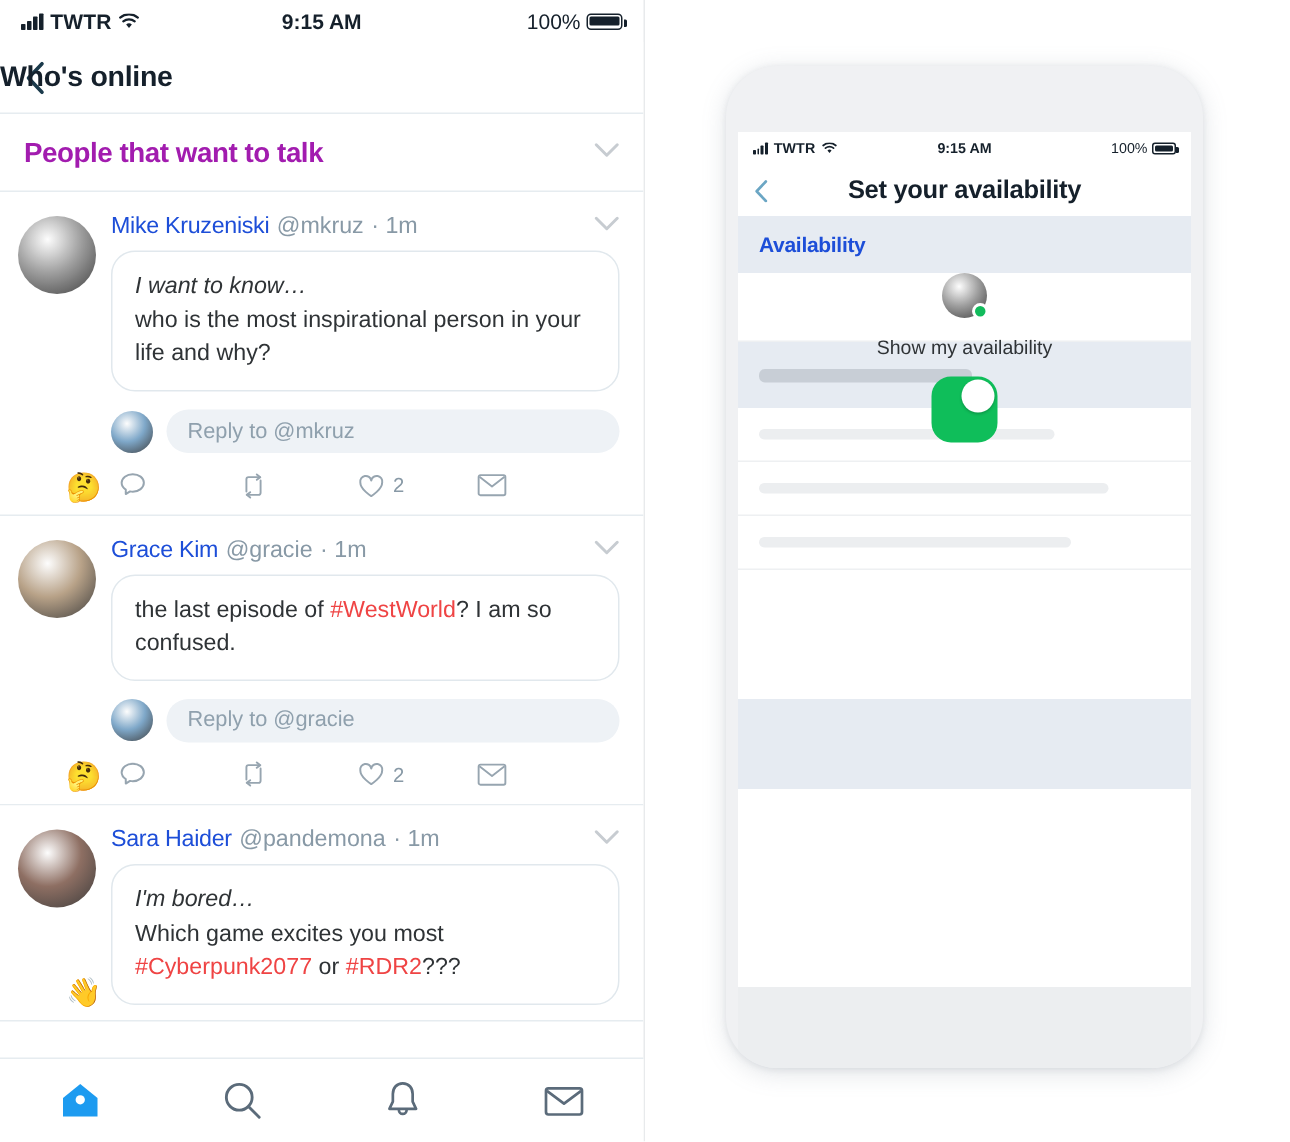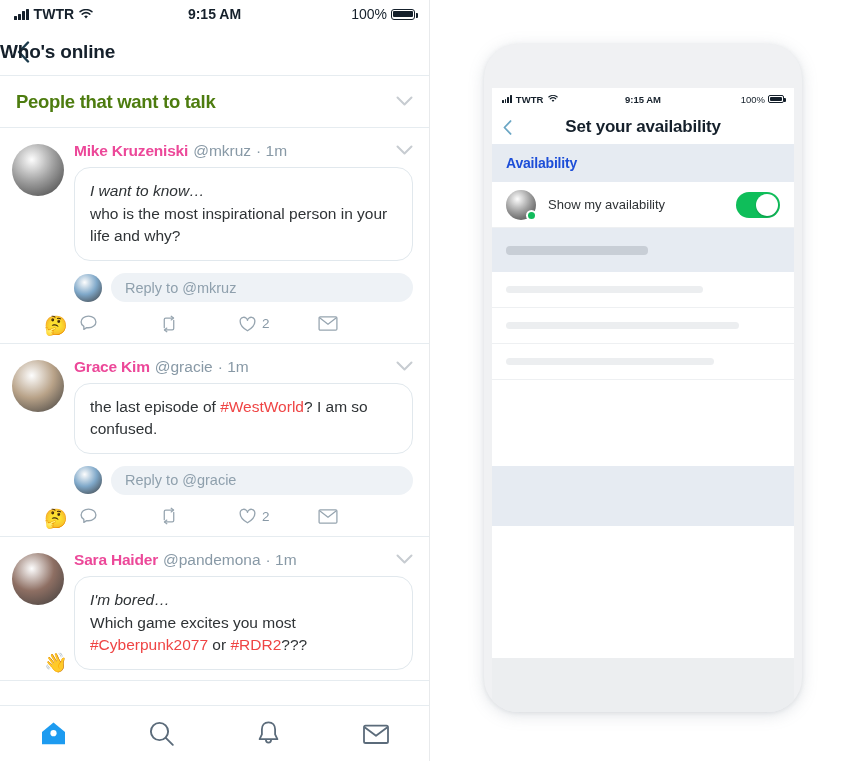--- a/index.html
+++ b/index.html
@@ -50,38 +50,38 @@
     position: absolute; left: 0; right: 0; text-align: left;
     font-size: 19px; font-weight: 700; color: #15202b; letter-spacing: -.2px;
     pointer-events: none;
   }
 
   
   .section-head {
     height: 52px; display: flex; align-items: center;
     padding: 0 16px; border-bottom: 1px solid #e6ecf0; background: #fff;
   }
-  .section-head h2 { font-size: 18.5px; font-weight: 700; color: #4d7c0f; letter-spacing: -.3px; }
+  .section-head h2 { font-size: 18.5px; font-weight: 700; color: #a21caf; letter-spacing: -.3px; }
   .section-head .chev { margin-left: auto; }
 
   
   .tweet { display: flex; padding: 14px 16px 10px 12px; border-bottom: 1px solid #e6ecf0; background: #fff; }
   .tw-avatar-wrap { position: relative; width: 52px; flex: 0 0 52px; padding-top: 2px; }
   .tw-avatar {
     width: 52px; height: 52px; border-radius: 50%;
     background-size: cover; background-position: center;
     overflow: hidden; position: relative;
   }
   .tw-emoji {
     position: absolute; right: -4px; bottom: -2px;
     font-size: 19px; line-height: 1;
   }
   .tw-body { flex: 1; min-width: 0; padding-left: 10px; }
   .tw-head { display: flex; align-items: baseline; font-size: 15.5px; }
-  .tw-name { font-weight: 700; color: #ec4899; letter-spacing: -.2px; }
+  .tw-name { font-weight: 400; color: #1d4ed8; letter-spacing: -.2px; }
   .tw-meta { color: #8899a6; margin-left: 5px; font-weight: 400; }
   .tw-head .chev { margin-left: auto; align-self: center; }
 
   .bubble {
     margin-top: 7px;
     border: 1px solid #e1e8ed; border-radius: 16px;
     padding: 12px 15px 14px 15px;
     font-size: 15.5px; line-height: 1.38; color: #2f3336;
     background: #fff;
   }
@@ -150,21 +150,21 @@
     pointer-events: none;
   }
   .p-section {
     height: 38px; background: #e6ebf2; display: flex; align-items: center;
     padding: 0 14px;
   }
   .p-section span { font-size: 14px; font-weight: 700; color: #1d4ed8; letter-spacing: -.2px; }
 
   .p-row {
     height: 46px; background: #fff; display: flex; align-items: center;
-    padding: 0 14px; gap: 12px; border-bottom: 1px solid #eef0f2;
+    padding: 0 14px; gap: 12px; border-bottom: 1px solid #eef0f2; flex-direction: column;
   }
   .p-av-wrap { position: relative; width: 30px; height: 30px; flex: 0 0 30px; }
   .p-av { width: 30px; height: 30px; border-radius: 50%; background-size: cover; background-position: center; }
   .p-dot {
     position: absolute; right: -1px; bottom: -1px;
     width: 11px; height: 11px; border-radius: 50%;
     background: #12bb5c; border: 2px solid #fff;
   }
   .p-row-label { font-size: 13px; color: #2f3336; flex: 1; }
   .toggle {

